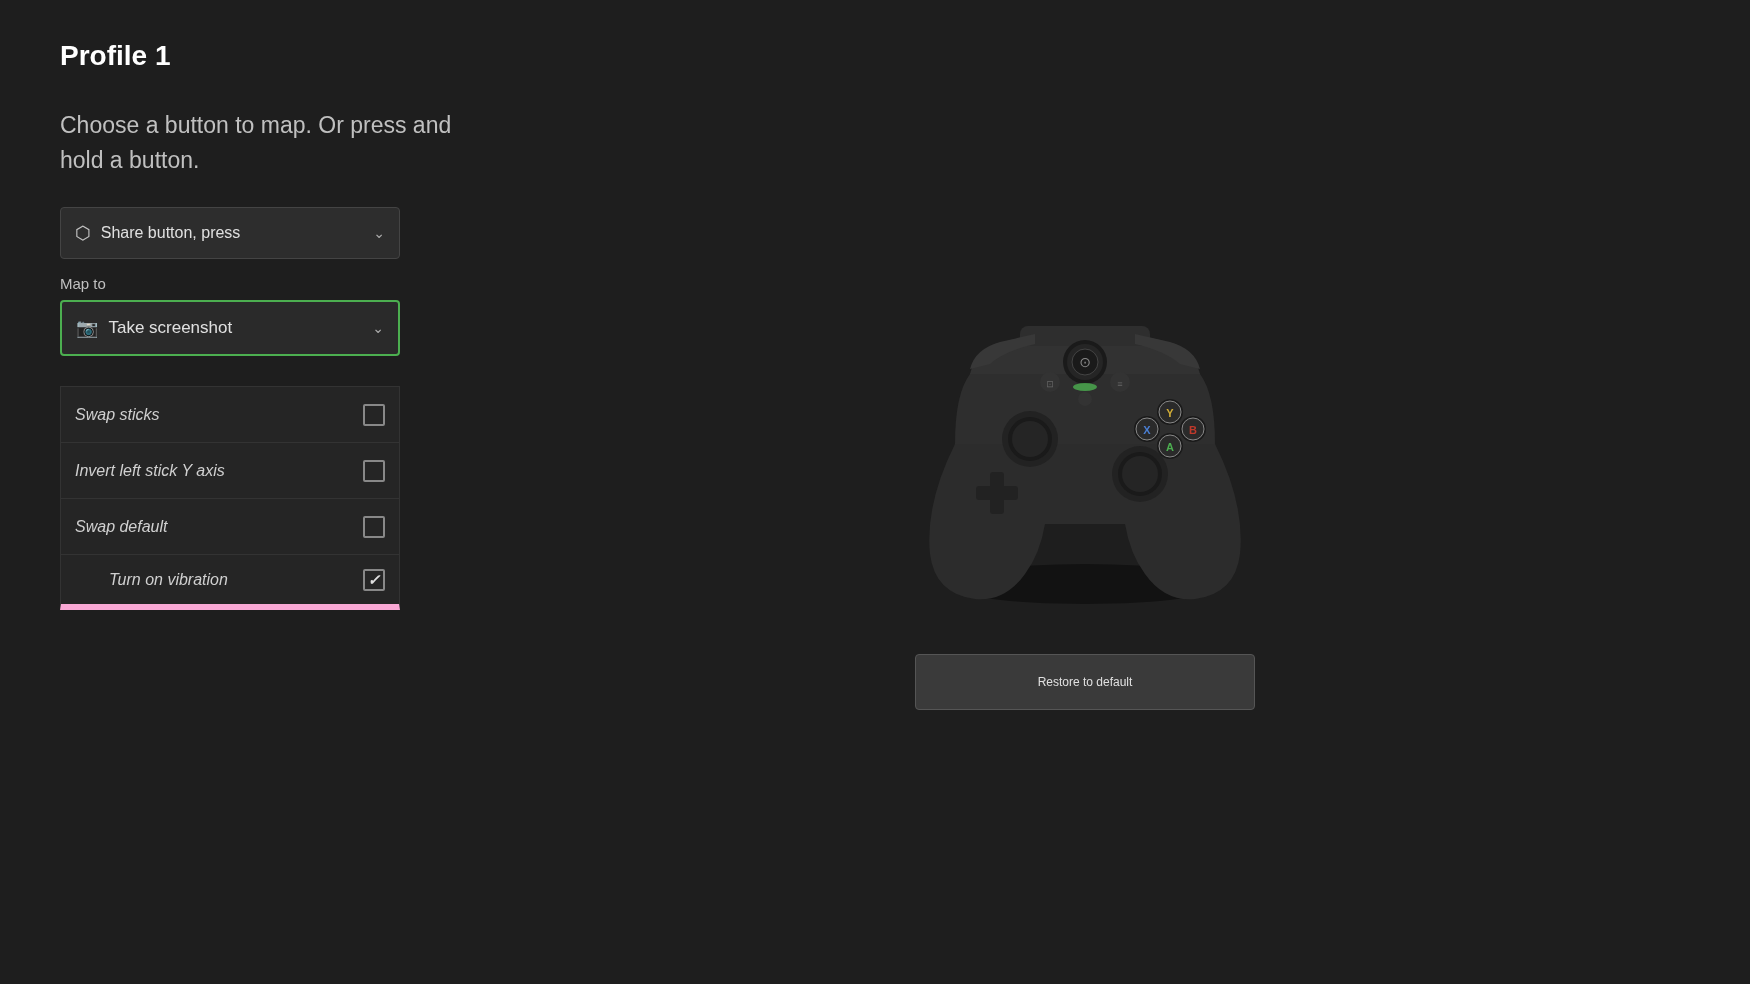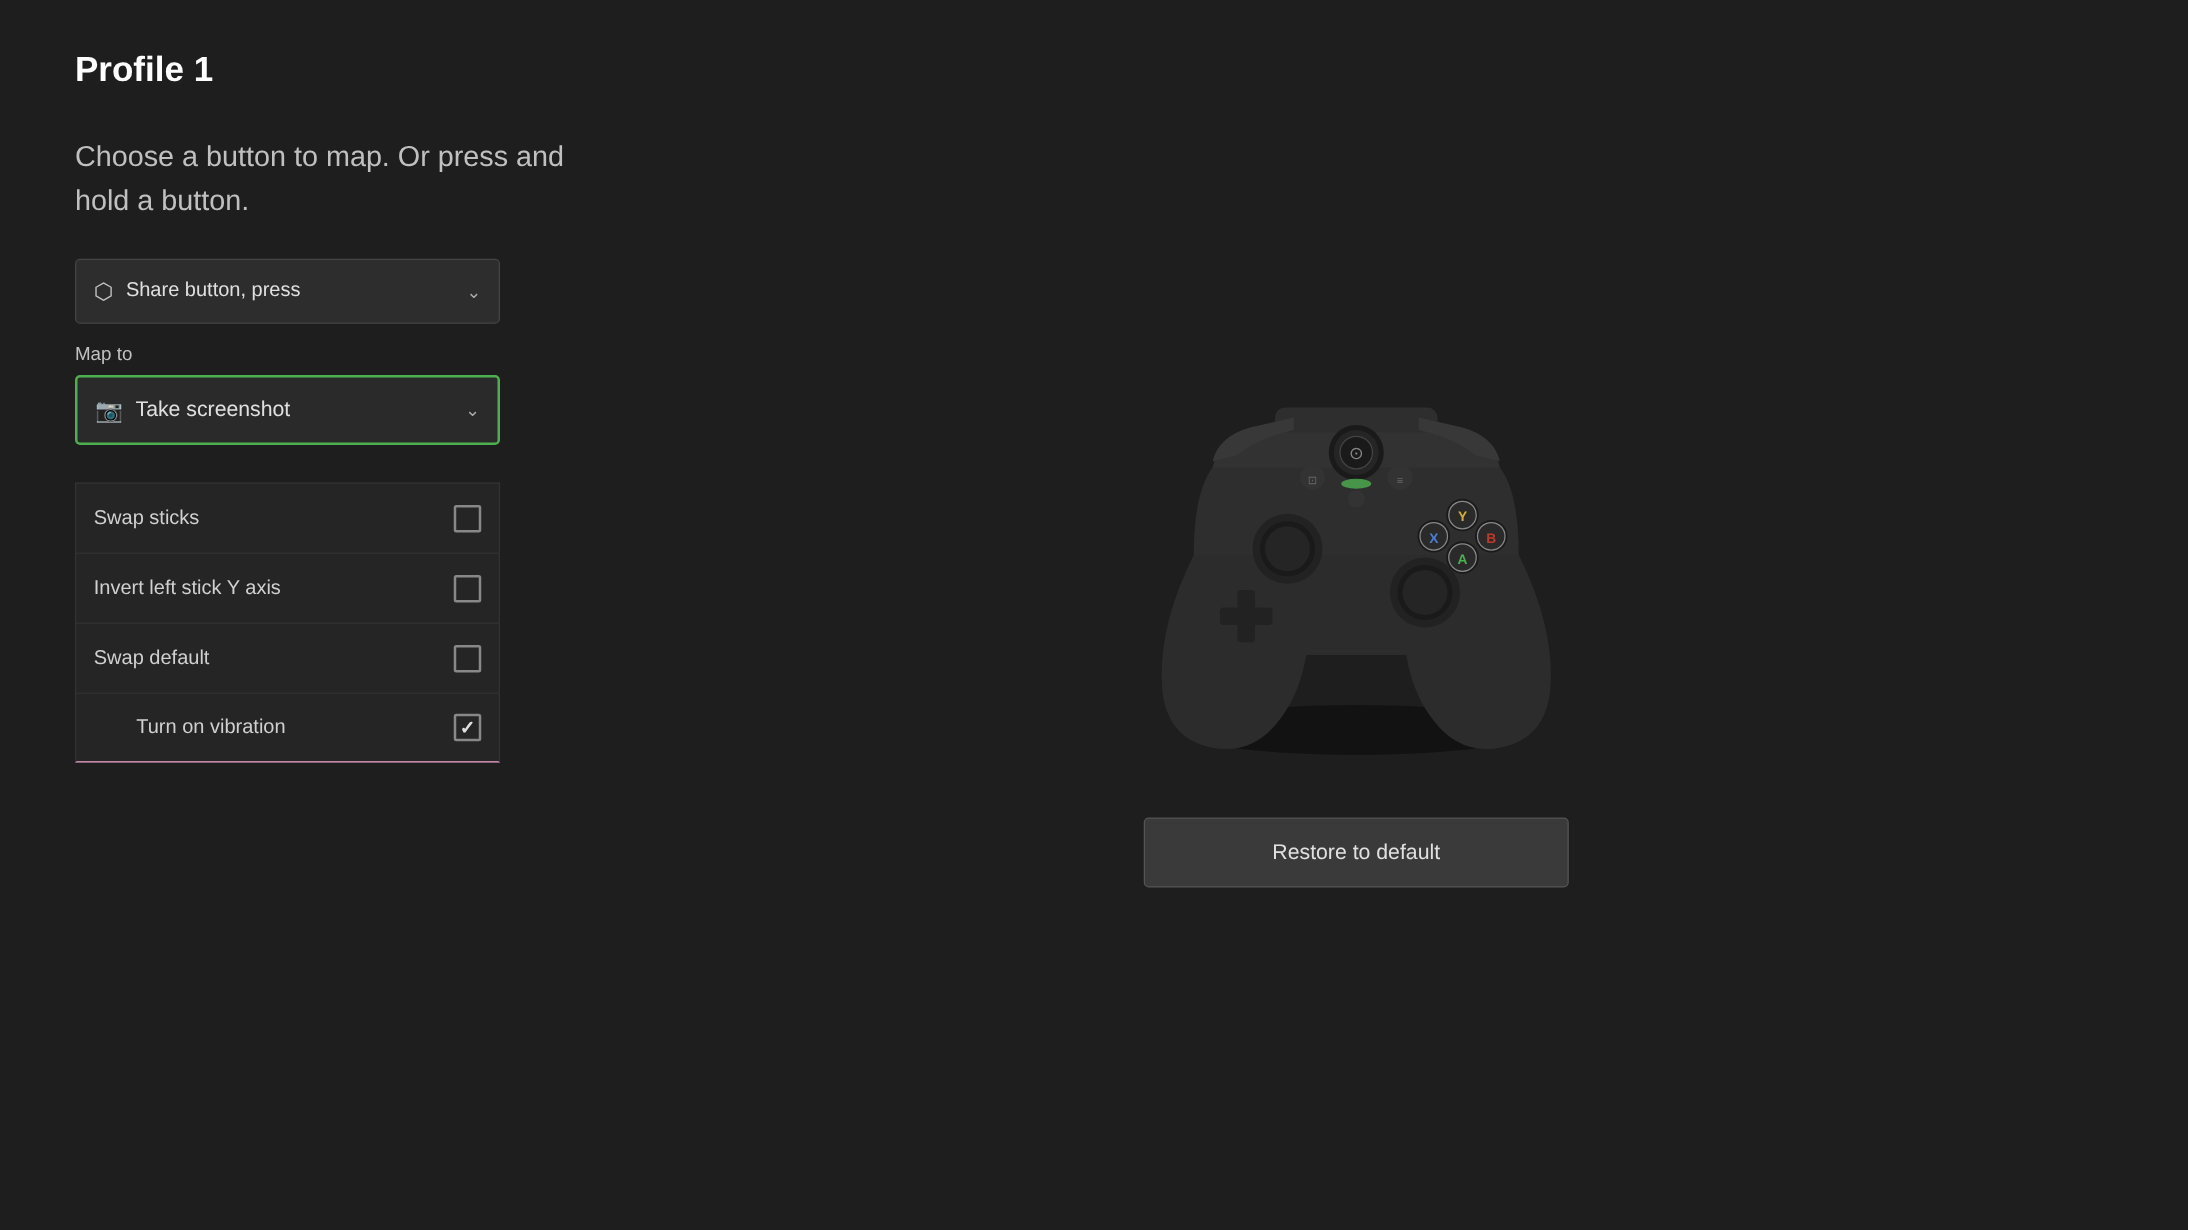--- a/index.html
+++ b/index.html
@@ -122,24 +122,25 @@
     .option-row {
       width: 340px;
       height: 56px;
       background: #252525;
       border: 1px solid #333;
       display: flex;
       align-items: center;
       padding: 0 14px;
       cursor: pointer;
       border-bottom: none;
+      font-style: italic;
     }
 
     .option-row:last-child {
-      border-bottom: 1px solid #f9a8d4;
+      border-bottom: 6px solid #f9a8d4;
       padding-left: 48px;
     }
 
     .option-label {
       flex: 1;
       font-size: 16px;
       color: #d0d0d0;
     }
 
     .checkbox {
@@ -191,21 +192,21 @@
       width: 340px;
       height: 56px;
       background: #3a3a3a;
       border: 1px solid #555;
       border-radius: 4px;
       display: flex;
       align-items: center;
       justify-content: center;
       cursor: pointer;
       color: #e0e0e0;
-      font-size: 17px;
+      font-size: 12px;
     }
   </style>
 </head>
 <body>
 
 <div class="page-container">
 
   <div class="left-panel">
     <h1 class="page-title">Profile 1</h1>
     <p class="instruction-text">Choose a button to map. Or press and hold a button.</p>

